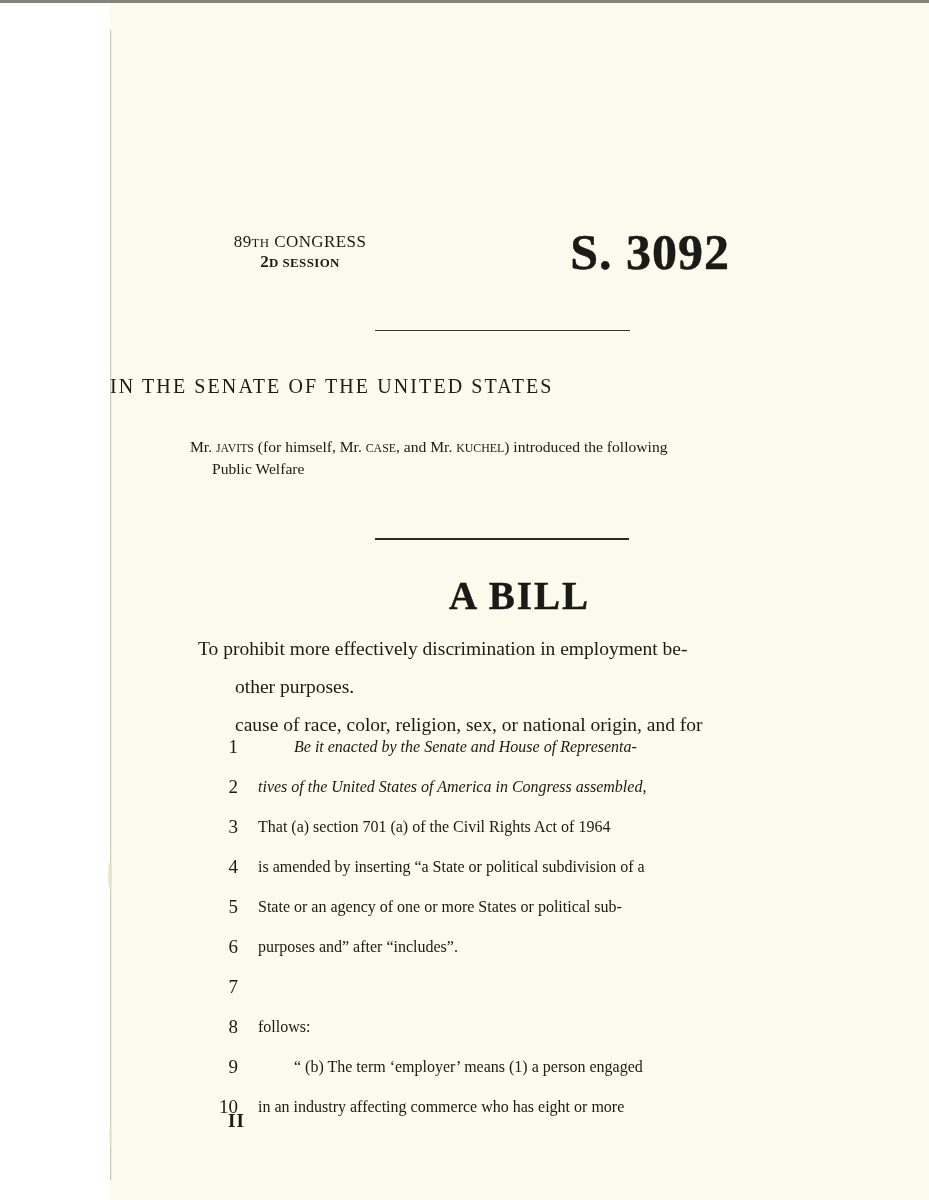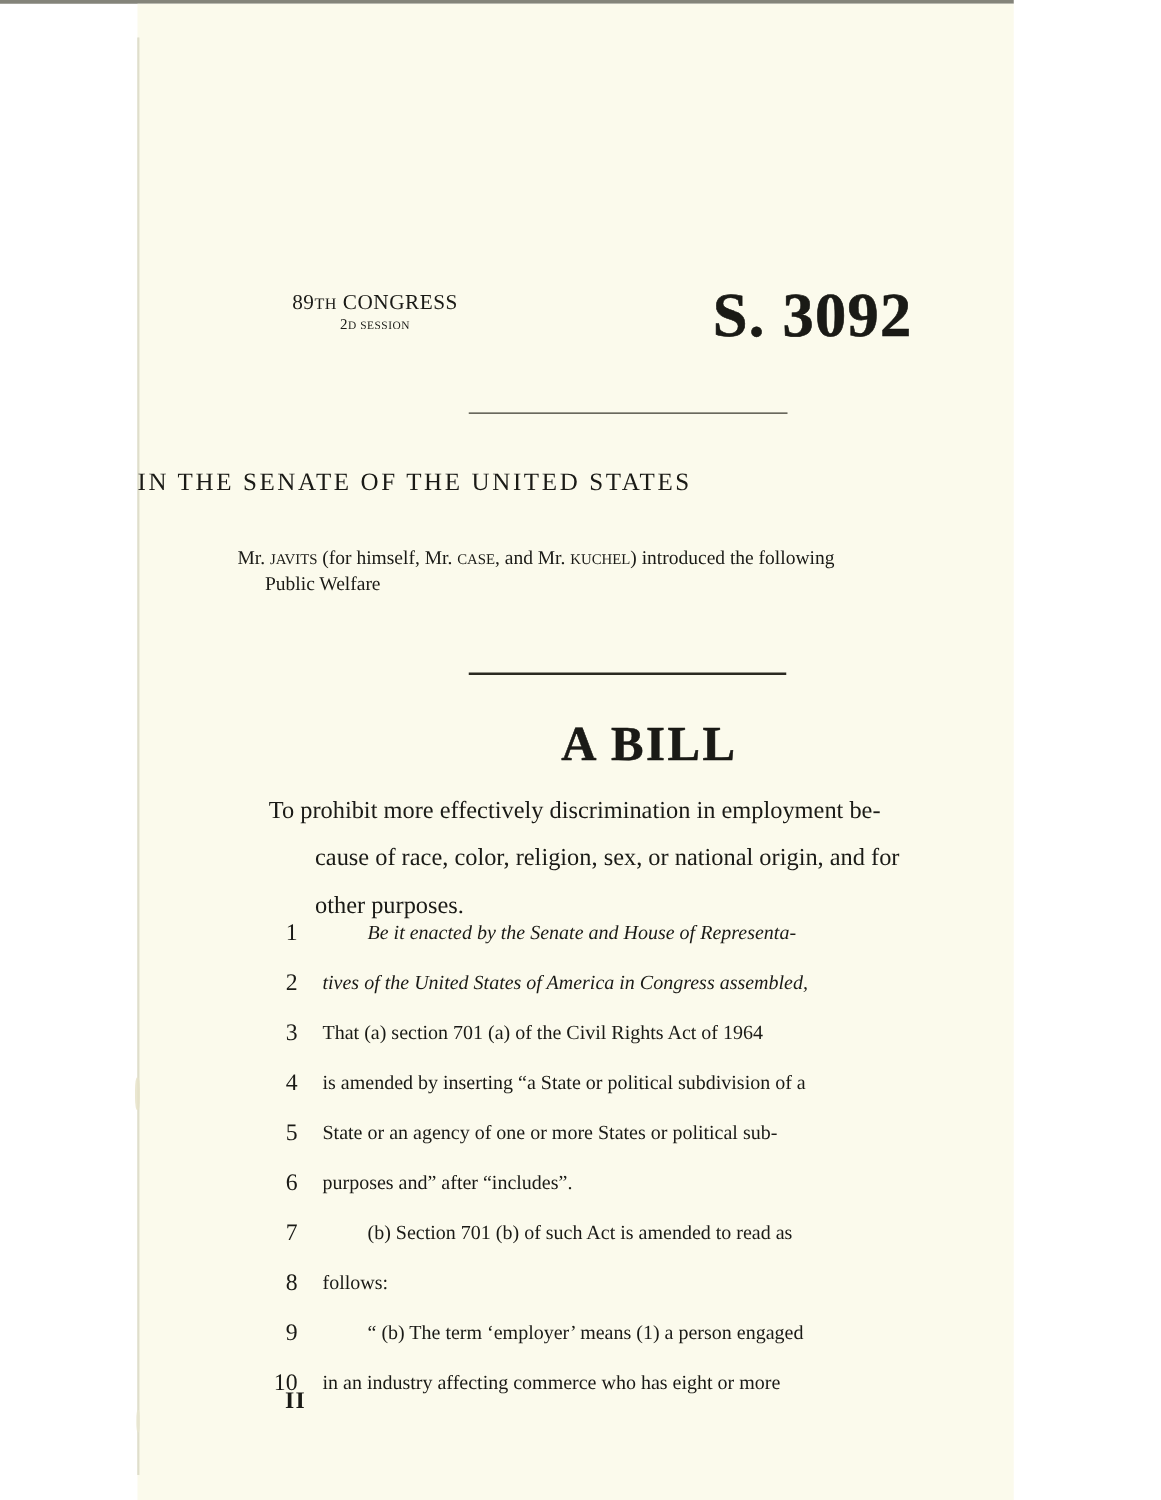--- a/index.html
+++ b/index.html
@@ -3,21 +3,21 @@
 <meta charset="utf-8">
 <style>
   html, body {
     margin: 0;
     padding: 0;
     background: #ffffff;
   }
 
   #page {
     position: relative;
-    width: 811px;
+    width: 929px;
     height: 1200px;
     overflow: hidden;
     background: #ffffff;
     font-family: "Liberation Serif", "DejaVu Serif", serif;
     color: #1a1a16;
   }
 
   
   .scan-top-border {
     position: absolute;
@@ -81,23 +81,24 @@
     width: 160px;
     text-align: center;
     line-height: 1.18;
   }
   .congress-line1 {
     font-size: 17px;
     letter-spacing: .4px;
     white-space: nowrap;
   }
   .congress-line2 {
-    font-size: 12px;
+    font-size: 17px;
     letter-spacing: .4px;
     white-space: nowrap;
+    font-weight: bold;
   }
   .sc { font-size: .76em; }
 
   .billno {
     position: absolute;
     left: 200px; top: -9px;
     width: 420px;
     text-align: right;
     font-size: 50px;
     font-weight: bold;
@@ -160,21 +161,21 @@
     text-align: center;
     font-size: 39px;
     font-weight: bold;
     letter-spacing: 2px;
     -webkit-text-stroke: .4px #12120e;
   }
 
   
   .purpose {
     position: absolute;
-    left: 105px; top: 630px;
+    left: 88px; top: 630px;
     width: 600px;
     font-size: 19.5px;
     line-height: 38px;
   }
   .purpose .l { display: block; white-space: nowrap; }
   .purpose .l.ind { padding-left: 37px; }
 
   
   .lines {
     position: absolute;
@@ -246,22 +247,22 @@
       <span class="l"><span>Mr. </span><span class="sc">JAVITS</span><span> (for himself, Mr. </span><span class="sc">CASE</span><span>, and Mr. </span><span class="sc">KUCHEL</span><span>) introduced the following</span></span>
       <span class="l ind">Public Welfare</span>
     </div>
 
     <div class="rule2"></div>
 
     <div class="abill">A BILL</div>
 
     <div class="purpose">
       <span class="l">To prohibit more effectively discrimination in employment be-</span>
+      <span class="l ind">other purposes.</span>
       <span class="l ind">cause of race, color, religion, sex, or national origin, and for</span>
-      <span class="l ind">other purposes.</span>
     </div>
 
     <div class="lines" id="body-lines">
         <div class="srow">
           <span class="num">1</span>
           <span class="txt ital ind">Be it enacted by the Senate and House of Representa-</span>
         </div>
         <div class="srow">
           <span class="num">2</span>
           <span class="txt ital">tives of the United States of America in Congress assembled,</span>
@@ -277,21 +278,20 @@
         <div class="srow">
           <span class="num">5</span>
           <span class="txt">State or an agency of one or more States or political sub-</span>
         </div>
         <div class="srow">
           <span class="num">6</span>
           <span class="txt">purposes and” after “includes”.</span>
         </div>
         <div class="srow">
           <span class="num">7</span>
-          <span class="txt ind">(b) Section 701 (b) of such Act is amended to read as</span>
         </div>
         <div class="srow">
           <span class="num">8</span>
           <span class="txt">follows:</span>
         </div>
         <div class="srow">
           <span class="num">9</span>
           <span class="txt ind">“ (b) The term ‘employer’ means (1) a person engaged</span>
         </div>
         <div class="srow">

